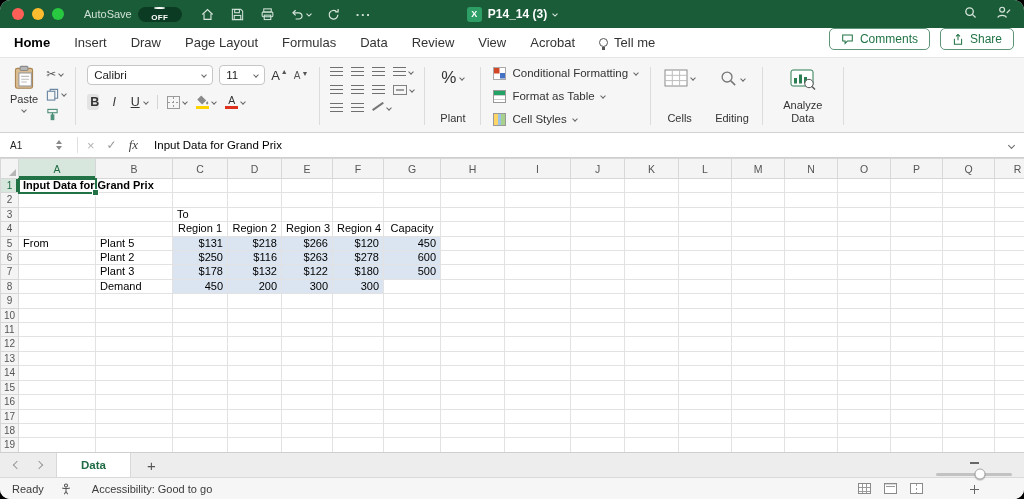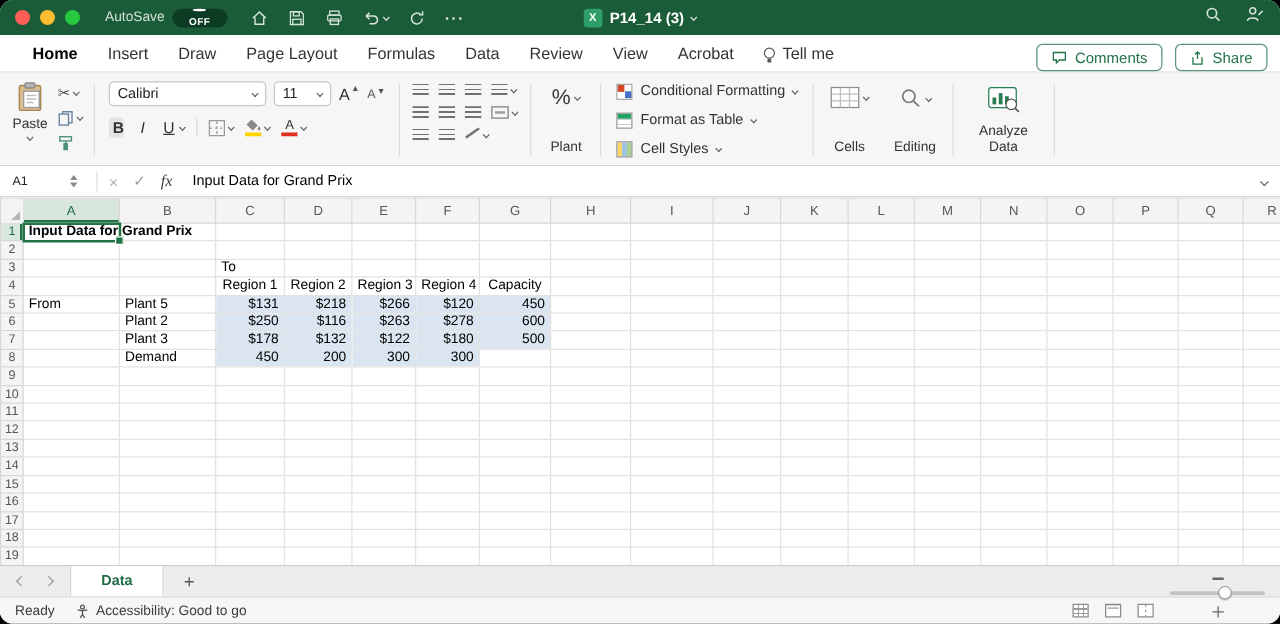--- a/index.html
+++ b/index.html
@@ -23,21 +23,21 @@
   .title-center { position:absolute; left:0; right:0; top:0; height:28px; display:flex; align-items:center; justify-content:center; gap:6px; pointer-events:none; }
   .xlicon { width:15px; height:15px; background:#2e9e67; border-radius:3px; position:relative; }
   .xlicon::before { content:"X"; position:absolute; inset:0; color:#fff; font-size:9px; font-weight:700; display:flex; align-items:center; justify-content:center; }
   .title-text { font-size:12px; font-weight:600; color:#fff; }
   .tb-right { margin-left:auto; display:flex; align-items:center; gap:18px; }
   .chev { display:inline-block; width:5px; height:5px; border-right:1.4px solid #666; border-bottom:1.4px solid #666; transform:rotate(45deg); flex:0 0 auto; }
   .chev.w { border-color:rgba(255,255,255,.85); width:4px; height:4px; }
   .chev.s { width:4px; height:4px; border-width:1.2px; }
 
   
-  .tabrow { height:29px; background:#fff; display:flex; align-items:flex-end; padding:0 10px 0 2px;margin-left:12px; }
+  .tabrow { height:29px; background:#fff; display:flex; align-items:flex-start; padding:0 10px 0 2px; }
   .rtab { font-size:13px; color:#333; padding:0 12px; height:100%; display:flex; align-items:center; gap:5px; }
   .rtab.active { font-weight:700; color:#000; }
   .bulb { width:9px; height:9px; border:1.3px solid #555; border-radius:50%; position:relative; margin-right:1px; }
   .bulb::after { content:''; position:absolute; left:2px; top:8px; width:3px; height:2.5px; background:#555; }
   .tabrow-right { margin-left:auto; display:flex; gap:10px; align-items:center; }
   .pill-btn { display:flex; align-items:center; gap:6px; border:1px solid #5e9579; color:#217346; font-size:12px; border-radius:5px; padding:3px 11px; background:#fff; }
 
   
   .ribbon { height:76px; background:#f6f6f6; border-top:1px solid #e6e6e6; border-bottom:1px solid #d2d2d2; display:flex; align-items:stretch; padding:5px 4px 3px 4px; color:#333; }
   .vdiv { width:1px; background:#dcdcdc; margin:4px 3px; }
@@ -133,21 +133,21 @@
   
   .sheettabs { height:25px; background:#ededed; border-top:1px solid #cfcfcf; display:flex; align-items:stretch; font-size:11.5px; color:#444; }
   .nav { display:flex; align-items:center; gap:16px; padding:0 14px; }
   .chev-l { width:6px; height:6px; border-left:1.5px solid #9a9a9a; border-bottom:1.5px solid #9a9a9a; transform:rotate(45deg); }
   .chev-r { width:6px; height:6px; border-right:1.5px solid #9a9a9a; border-top:1.5px solid #9a9a9a; transform:rotate(45deg); }
   .sheet-tab { background:#fff; display:flex; align-items:center; padding:0 24px; font-weight:700; color:#1f6b44; border-left:1px solid #d8d8d8; border-right:1px solid #d8d8d8; font-size:11.5px; }
   .addtab { display:flex; align-items:center; padding:0 16px; font-size:15px; color:#555; }
 
   
   .statusbar { height:22px; background:#f6f6f6; border-top:1px solid #d9d9d9; display:flex; align-items:center; font-size:11px; color:#3c3c3c; padding:0 12px; }
-  .acc { display:flex; align-items:flex-start; gap:5px; margin-left:16px; }
+  .acc { display:flex; align-items:flex-start; gap:20px; margin-left:16px; }
   .sb-right { margin-left:auto; display:flex; align-items:center; gap:13px; }
   .vicon { width:13px; height:11px; border:1px solid #8a8a8a; background:#fff; }
   .vicon.grid-ic { background:
       repeating-linear-gradient(to right,transparent 0 3.2px,#9a9a9a 3.2px 4.2px),
       repeating-linear-gradient(to bottom,transparent 0 2.8px,#9a9a9a 2.8px 3.8px),#fff; }
   .vicon.page-ic { background:linear-gradient(#9a9a9a,#9a9a9a) top 2px center/9px 1px no-repeat,
       linear-gradient(#d9d9d9,#d9d9d9) top/100% 1px no-repeat,#fff; }
   .vicon.break-ic { background:repeating-linear-gradient(to bottom,#9a9a9a 0 2px,transparent 2px 4px) center/1px 100% no-repeat,#fff; }
   .zoomer { display:flex; align-items:center; gap:9px;flex-direction:column; }
   .zminus { width:9px; height:1.6px; background:#666; }

